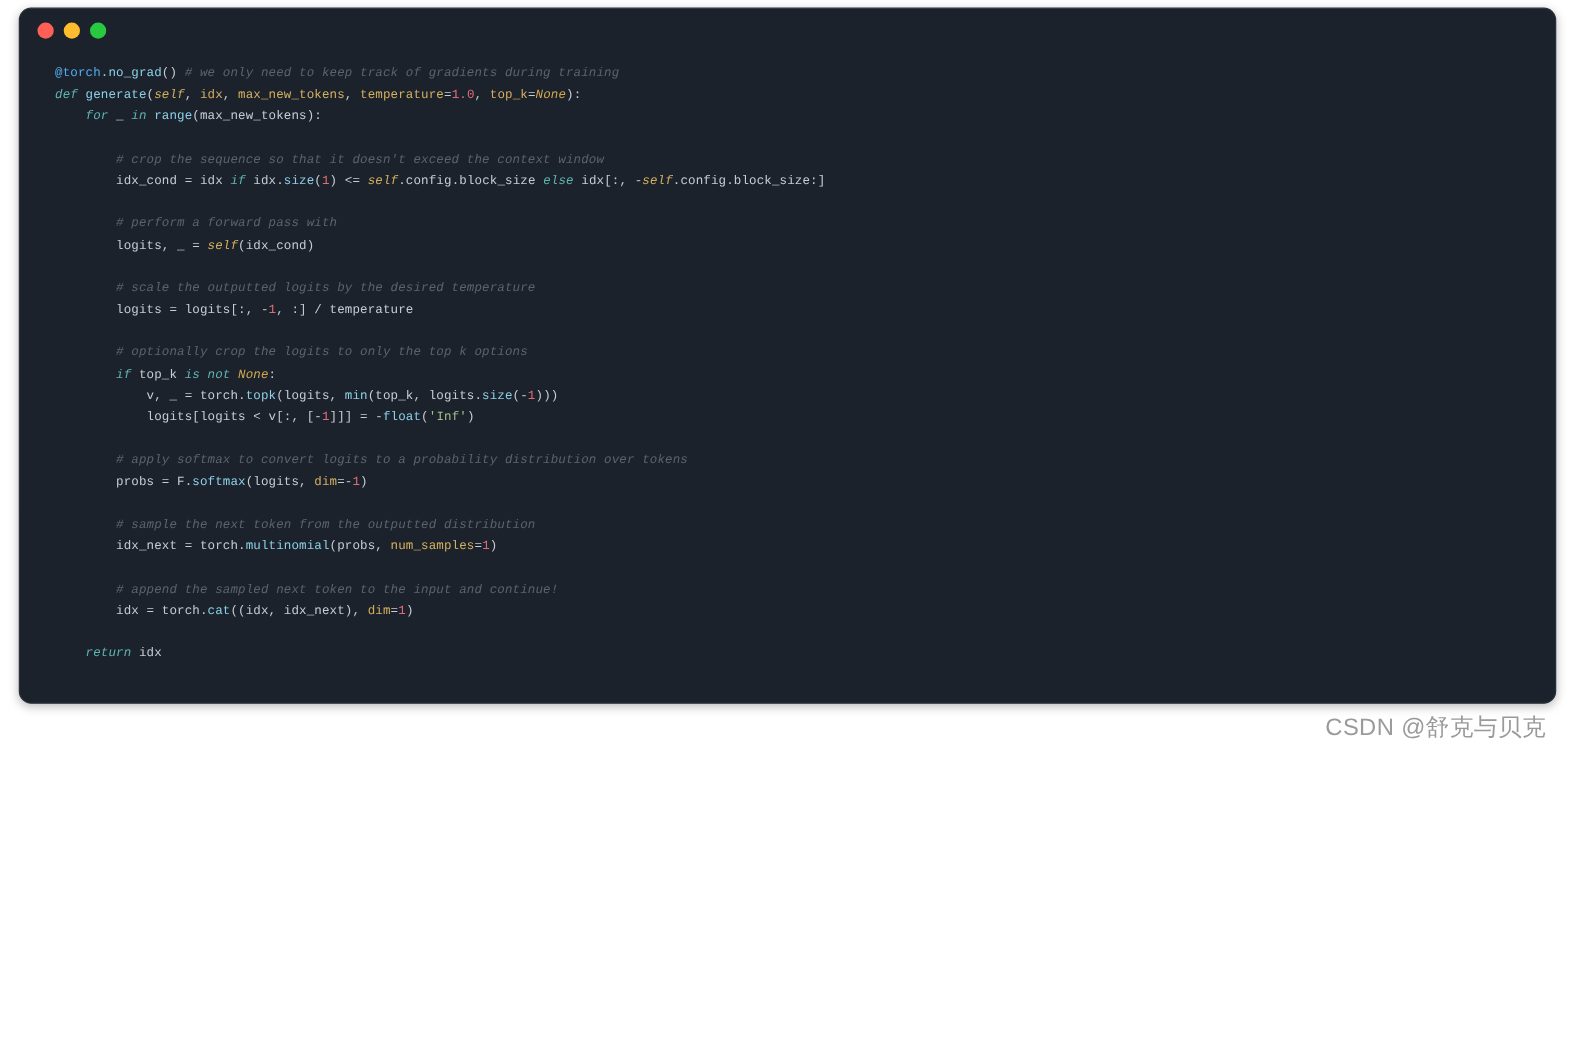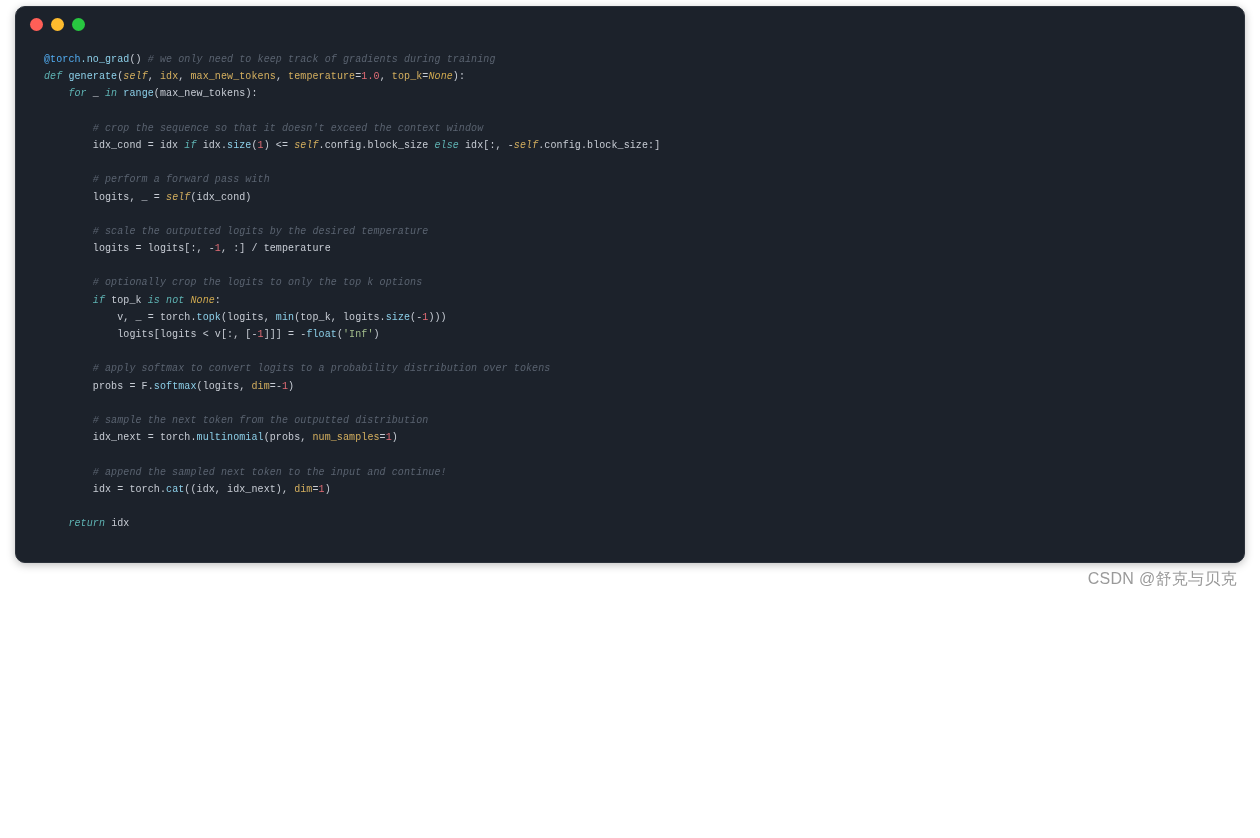--- a/index.html
+++ b/index.html
@@ -48,21 +48,21 @@
   .c-None   { color: #d0a94f; font-style: italic; }
   .c-num    { color: #e06c75; }   
   .c-str    { color: #a3be8c; }
   .c-comm   { color: #5a6370; font-style: italic; }
   .c-punc   { color: #c7ccd4; }
   .c-op     { color: #c7ccd4; }
   .watermark {
     width: 1230px;
     text-align: right;
     font-family: -apple-system, "PingFang SC", "Microsoft YaHei", sans-serif;
-    font-size: 16px;
+    font-size: 19px;
     color: #9a9a9a;
     padding: 6px 8px 0 0;
     letter-spacing: 0.3px;
   }
 </style>
 </head>
 <body>
 
 <div class="window">
   <div class="titlebar">

